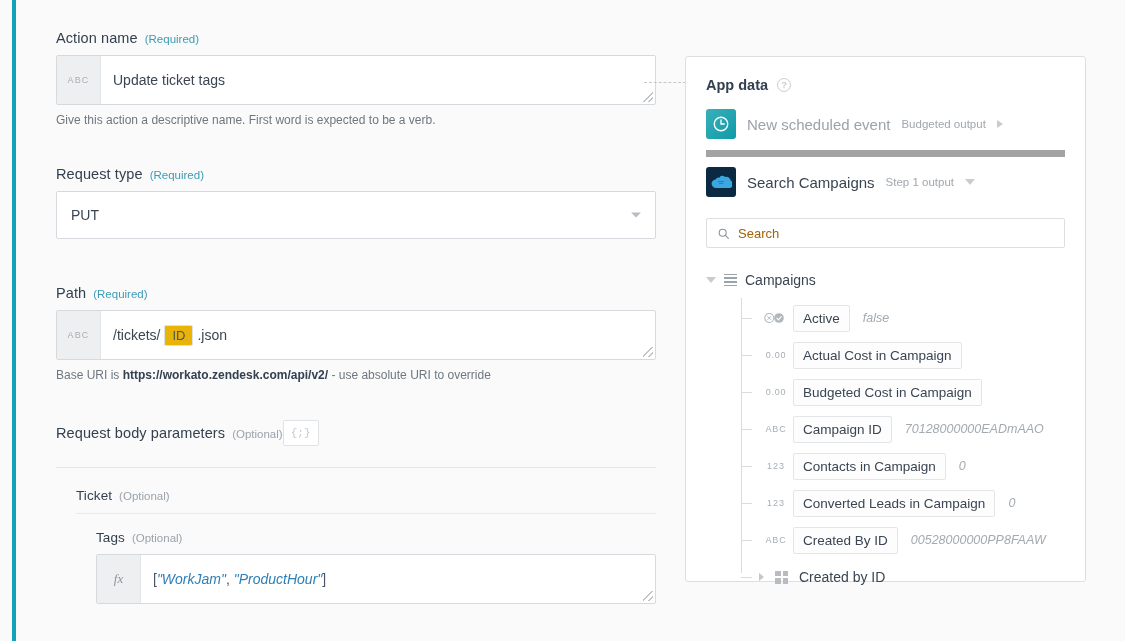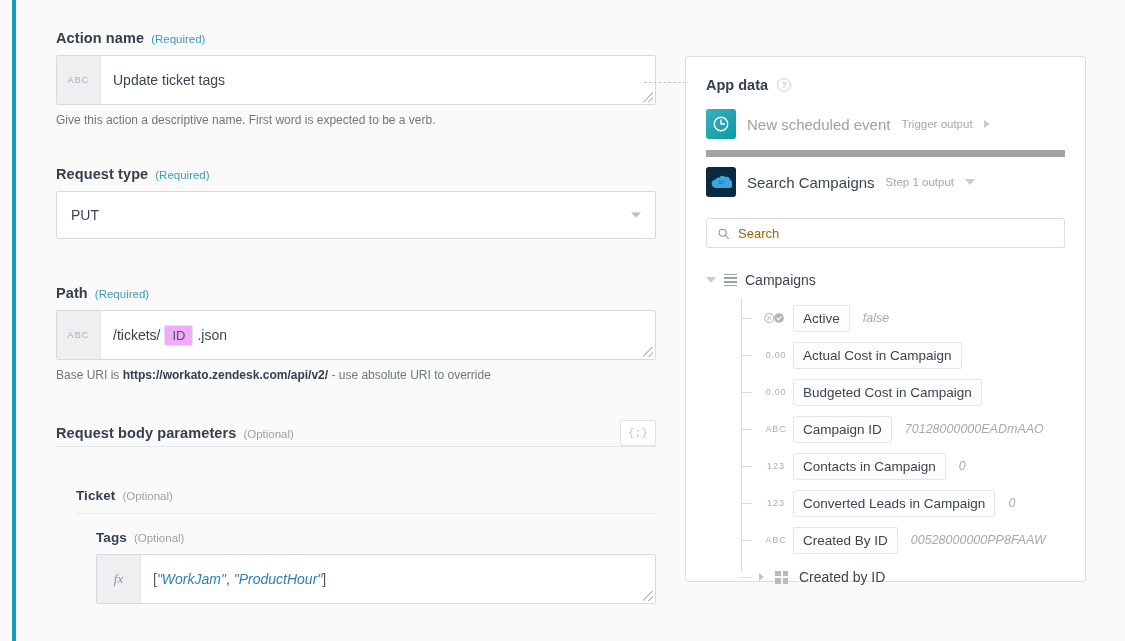--- a/index.html
+++ b/index.html
@@ -25,21 +25,21 @@
   .left-col {
     position: absolute; left: 16px; top: 0; width: 648px; height: 641px;
     background: #fafafa;
   }
 
   
   .field { position: absolute; left: 40px; width: 600px; }
 
   .lbl-row { display: flex; align-items: baseline; gap: 7px; margin-bottom: 9px; }
   .lbl {
-    font-size: 14.5px; font-weight: bold; color: #33404f; letter-spacing: .1px;
+    font-size: 14.5px; font-weight: normal; color: #33404f; letter-spacing: .1px;
   }
   .lbl-sm { font-size: 13.5px; }
   .req { font-size: 11.5px; color: #3c9bb5; }
   .opt { font-size: 11.5px; color: #9aa3ad; }
 
   .hint {
     font-size: 12px; color: #6e7780; margin-top: 7px; line-height: 1.35;
   }
   .hint b { color: #33404f; font-weight: bold; }
 
@@ -73,28 +73,28 @@
   }
   .caret-dn {
     position: absolute; right: 14px; top: 50%; transform: translateY(-50%);
     width: 0; height: 0; border-left: 5px solid transparent; border-right: 5px solid transparent;
     border-top: 5px solid #b9bec4;
   }
 
   
   .pill {
     display: inline-flex; align-items: center; justify-content: center;
-    border: 1px solid #dfe2e5; background: #f0abfc; border-radius: 2px;
+    border: 1px solid #dfe2e5; background: #eab308; border-radius: 2px;
     padding: 2px 7px; font-size: 13px; color: #4c5661; margin: 0 3px;
   }
 
   
   .sec-head {
-    display: flex; align-items: center; justify-content: space-between;
-    border-bottom: 1px solid #e4e7ea; padding-bottom: 0;
+    display: flex; align-items: center; 
+    border-bottom: 1px solid #e4e7ea; padding-bottom: 21px;
   }
   .sec-head .left { display: flex; align-items: baseline; gap: 7px; }
   .json-btn {
     width: 36px; height: 26px; border: 1px solid #e0e3e6; border-radius: 2px;
     background: #fff; color: #c4c9ce; font-size: 11px;
     display: flex; align-items: center; justify-content: center;
     font-family: "Liberation Mono", monospace;
   }
 
   .sub-head {
@@ -299,21 +299,21 @@
       </div>
 
       <div class="src-row divided">
         <div class="src-icon clock">
           <svg width="18" height="18" viewBox="0 0 24 24" aria-hidden="true">
             <circle cx="12" cy="12" r="9" fill="none" stroke="#ffffff" stroke-width="1.8"></circle>
             <path d="M12 6.6 V12 H16.4" fill="none" stroke="#ffffff" stroke-width="1.8" stroke-linecap="round"></path>
           </svg>
         </div>
         <span class="src-name">New scheduled event</span>
-        <span class="src-meta">Trigger output</span>
+        <span class="src-meta">Budgeted output</span>
         <span class="tri-right"></span>
       </div>
 
       <div class="src-row">
         <div class="src-icon sf">
           <svg width="21" height="15" viewBox="0 0 48 34" aria-hidden="true">
             <path d="M19 6a8 8 0 0 1 13-1.6A9.5 9.5 0 0 1 45 13a8.6 8.6 0 0 1-3.6 16.6H12A9.8 9.8 0 0 1 10.4 10 8.4 8.4 0 0 1 19 6z" fill="#3aa7e0"></path>
             <rect x="16" y="14" width="14" height="2" rx="1" fill="#0b2a42" opacity="0.45"></rect>
             <rect x="18" y="18" width="10" height="2" rx="1" fill="#0b2a42" opacity="0.45"></rect>
           </svg>

